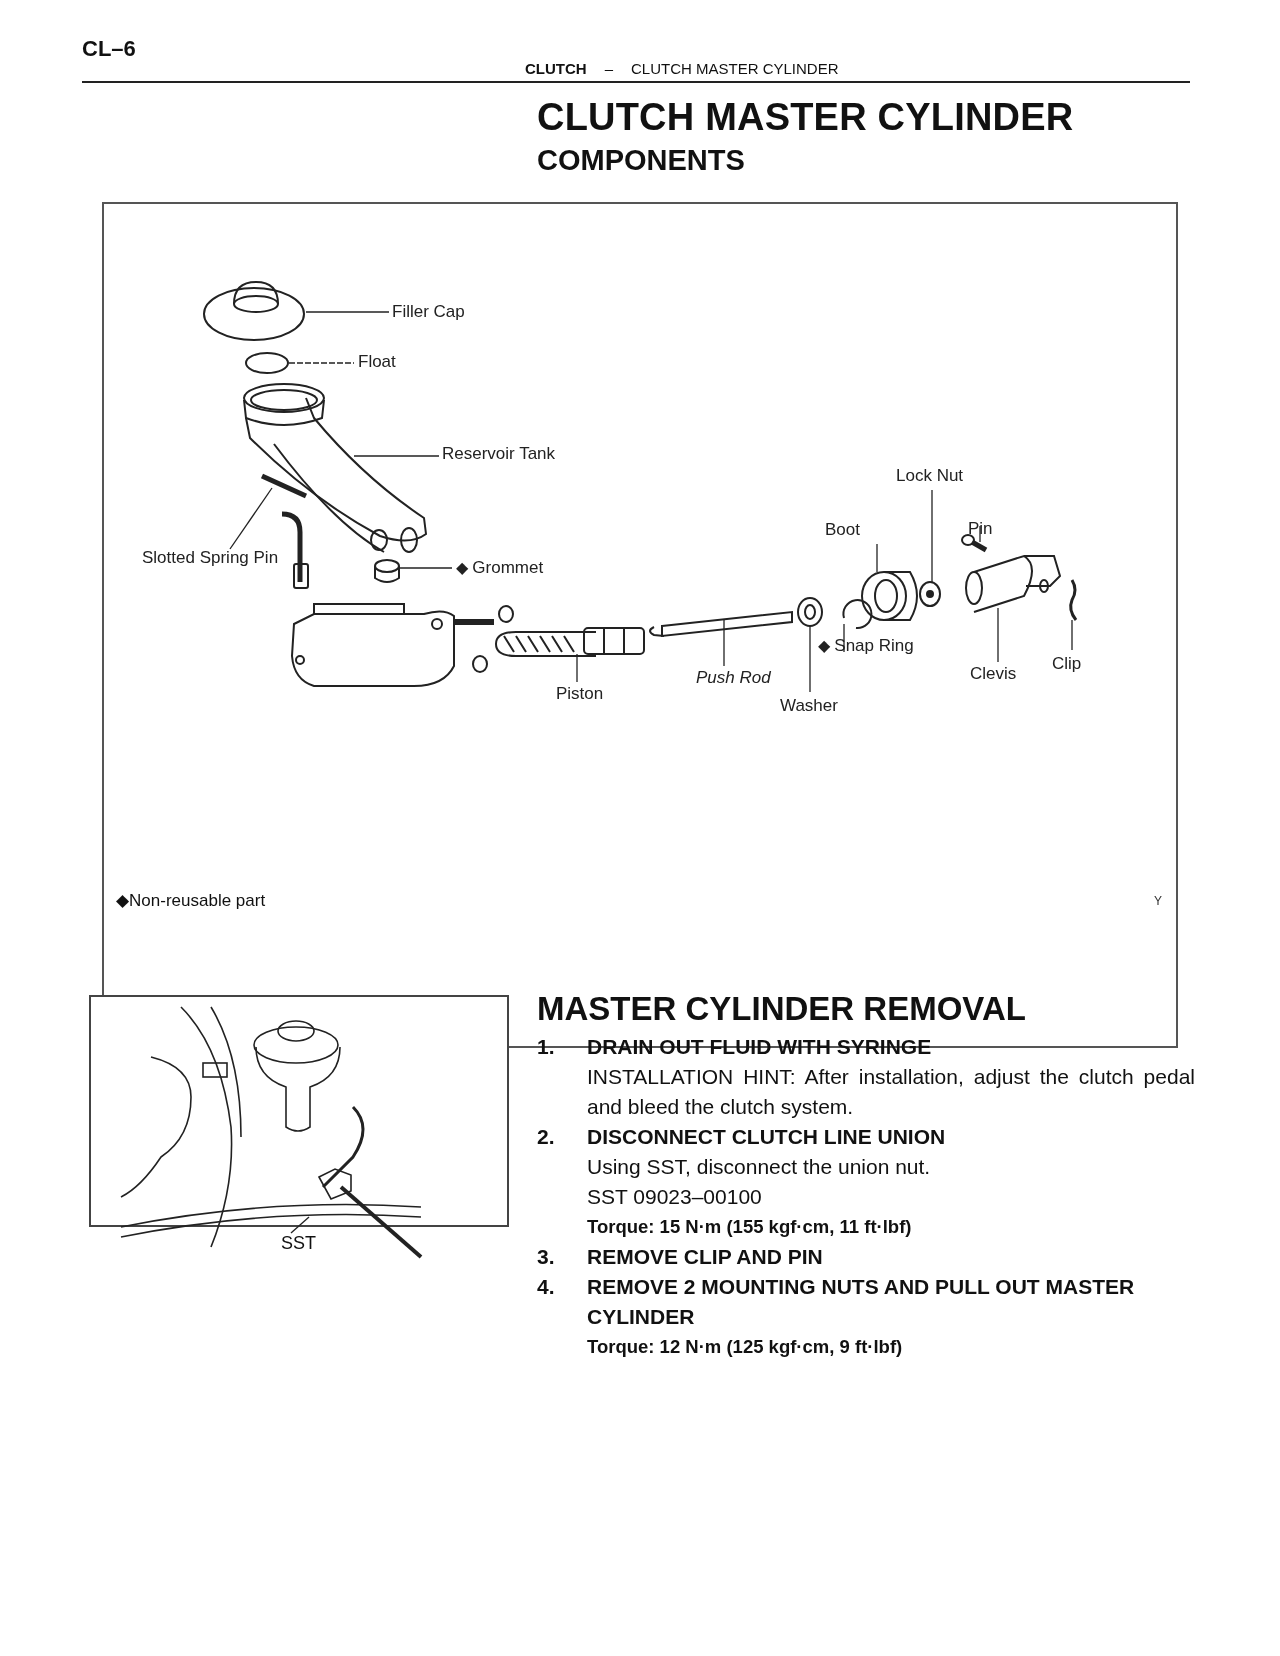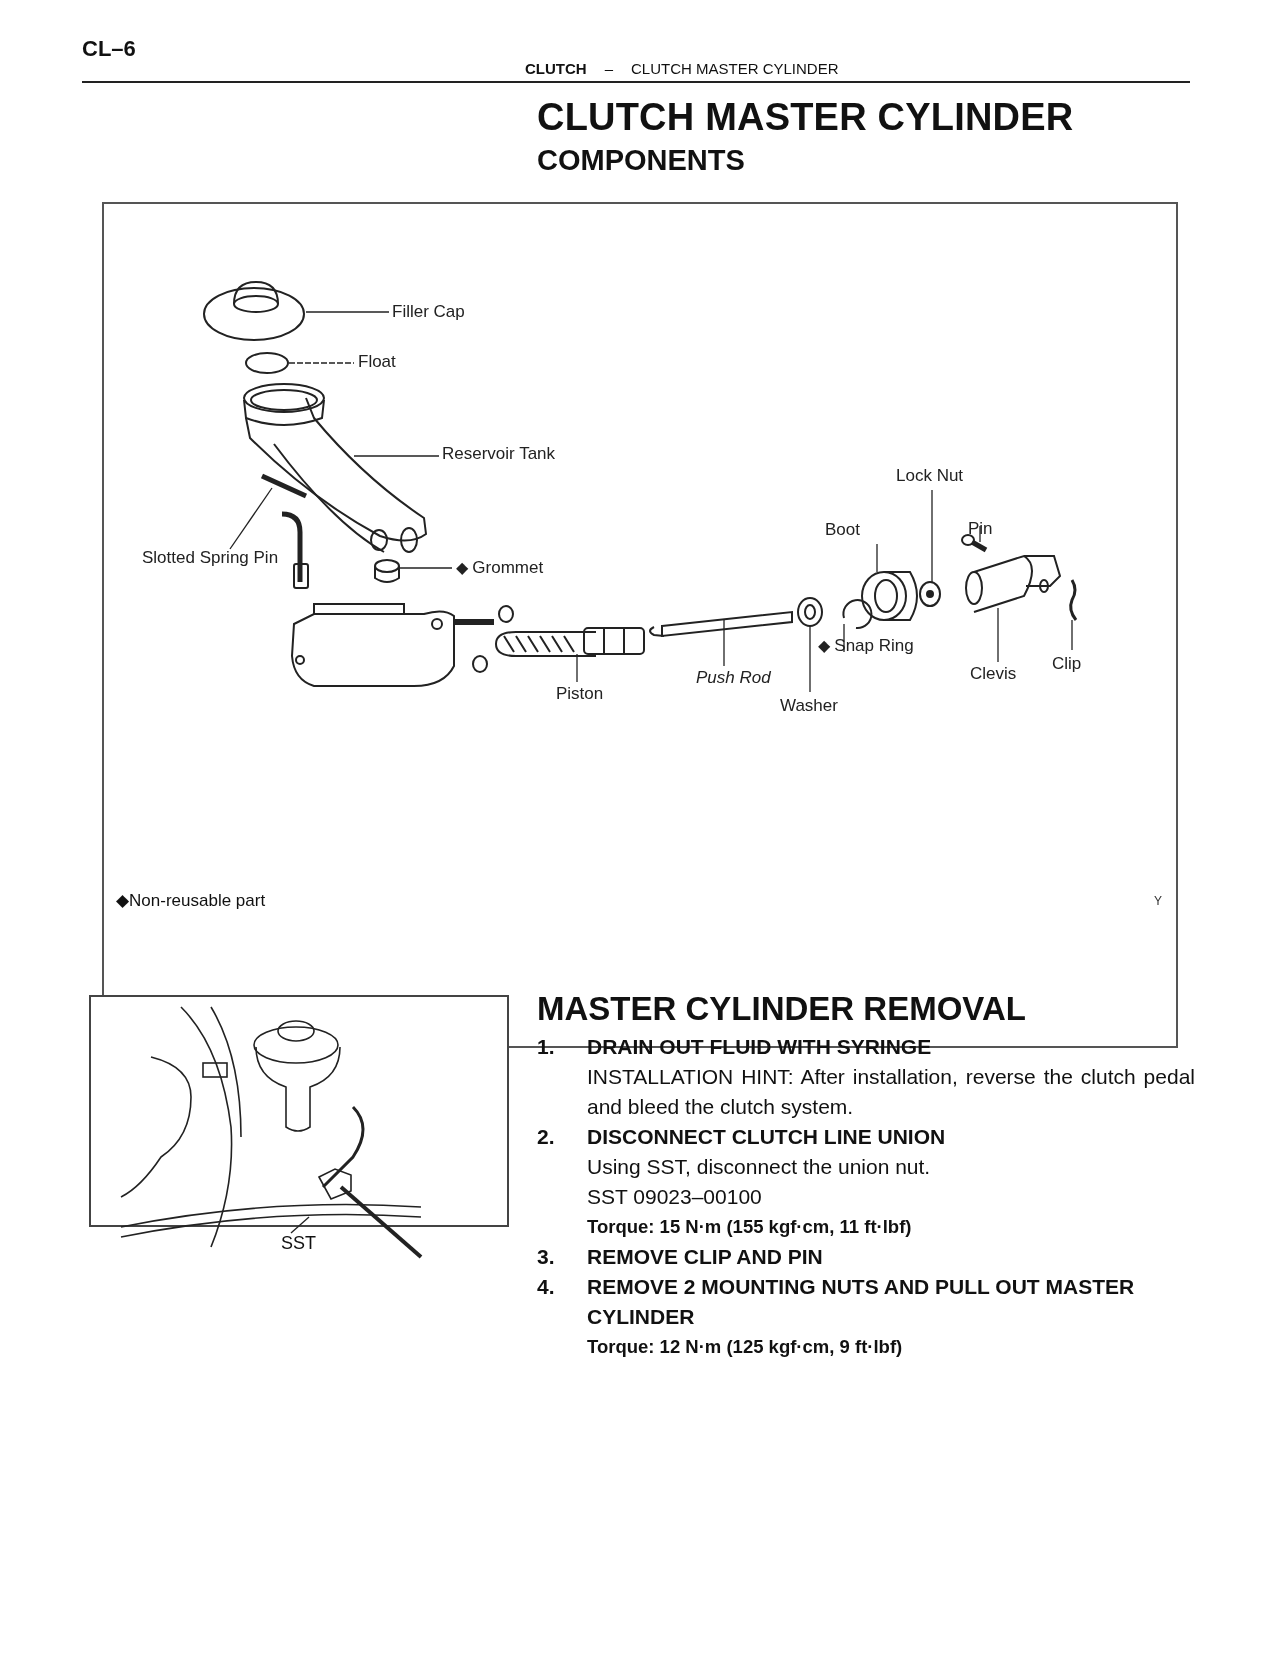--- a/index.html
+++ b/index.html
@@ -183,21 +183,21 @@
   </svg>
   <div class="sst-lbl">SST</div>
 </div>
 
 <div class="sec2-title">MASTER CYLINDER REMOVAL</div>
 <div class="steps">
 
   <div class="row">
     <span class="num">1.</span>
     <div class="b">DRAIN OUT FLUID WITH SYRINGE</div>
-    <div class="just">INSTALLATION HINT: After installation, reverse the clutch pedal and bleed the clutch system.</div>
+    <div class="just">INSTALLATION HINT: After installation, adjust the clutch pedal and bleed the clutch system.</div>
   </div>
 
   <div class="row">
     <span class="num">2.</span>
     <div class="b">DISCONNECT CLUTCH LINE UNION</div>
     <div>Using SST, disconnect the union nut.</div>
     <div>SST 09023–00100</div>
     <div class="torque">Torque: 15 N·m (155 kgf·cm, 11 ft·lbf)</div>
   </div>
 

